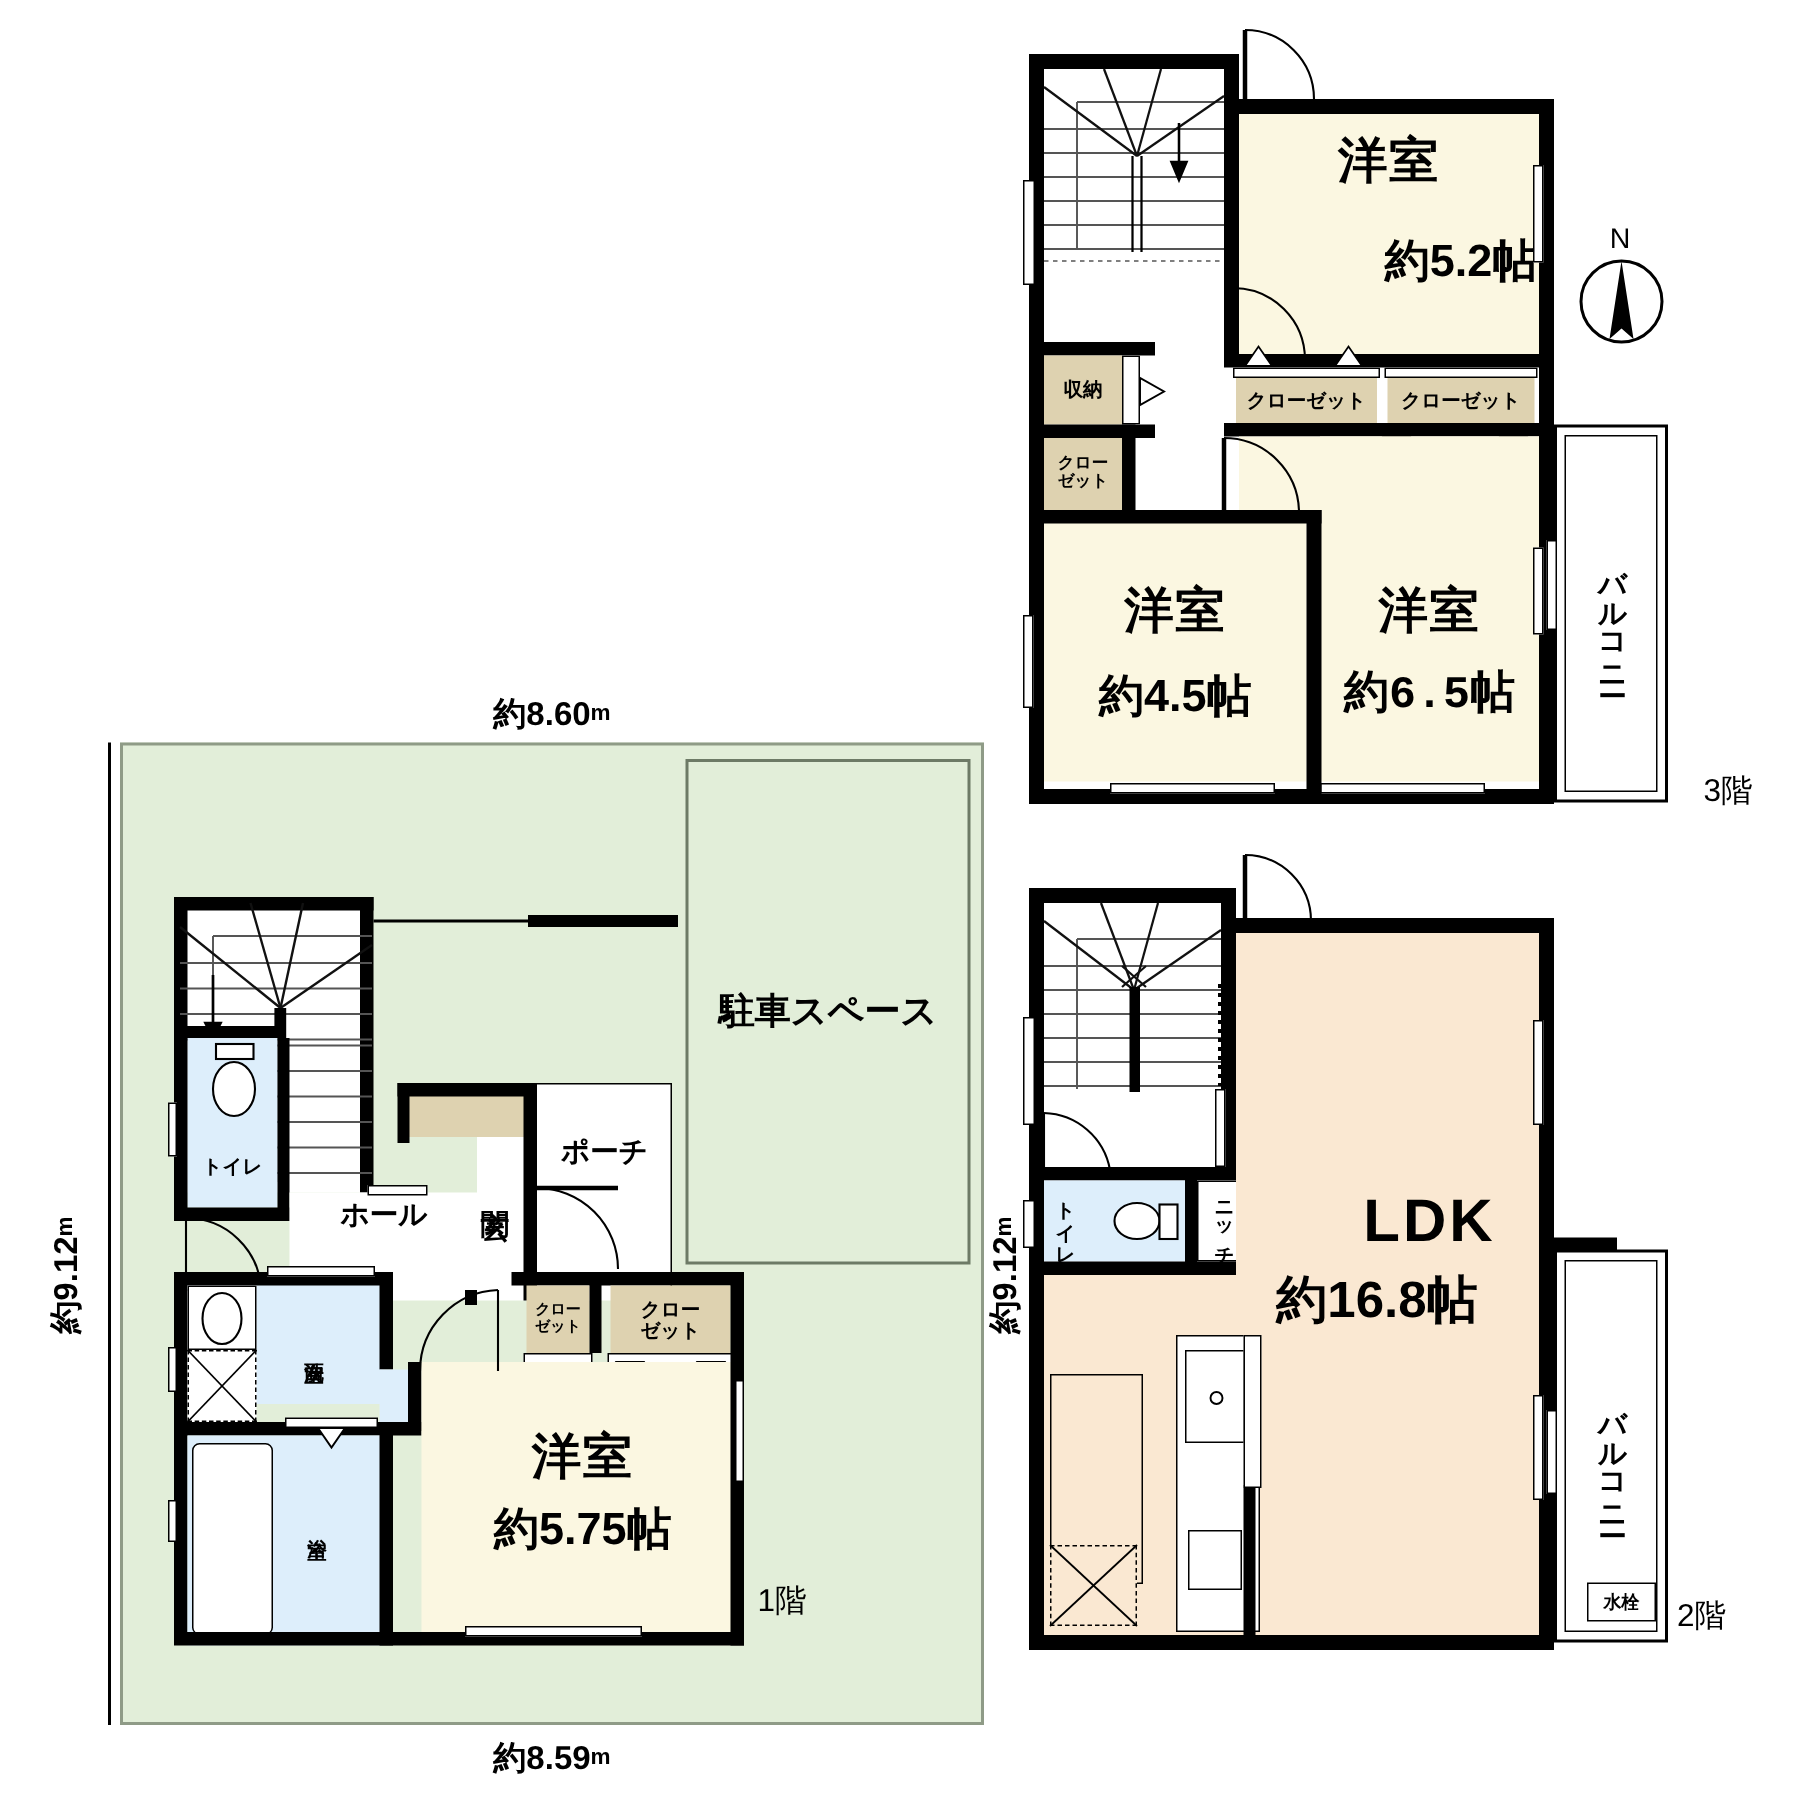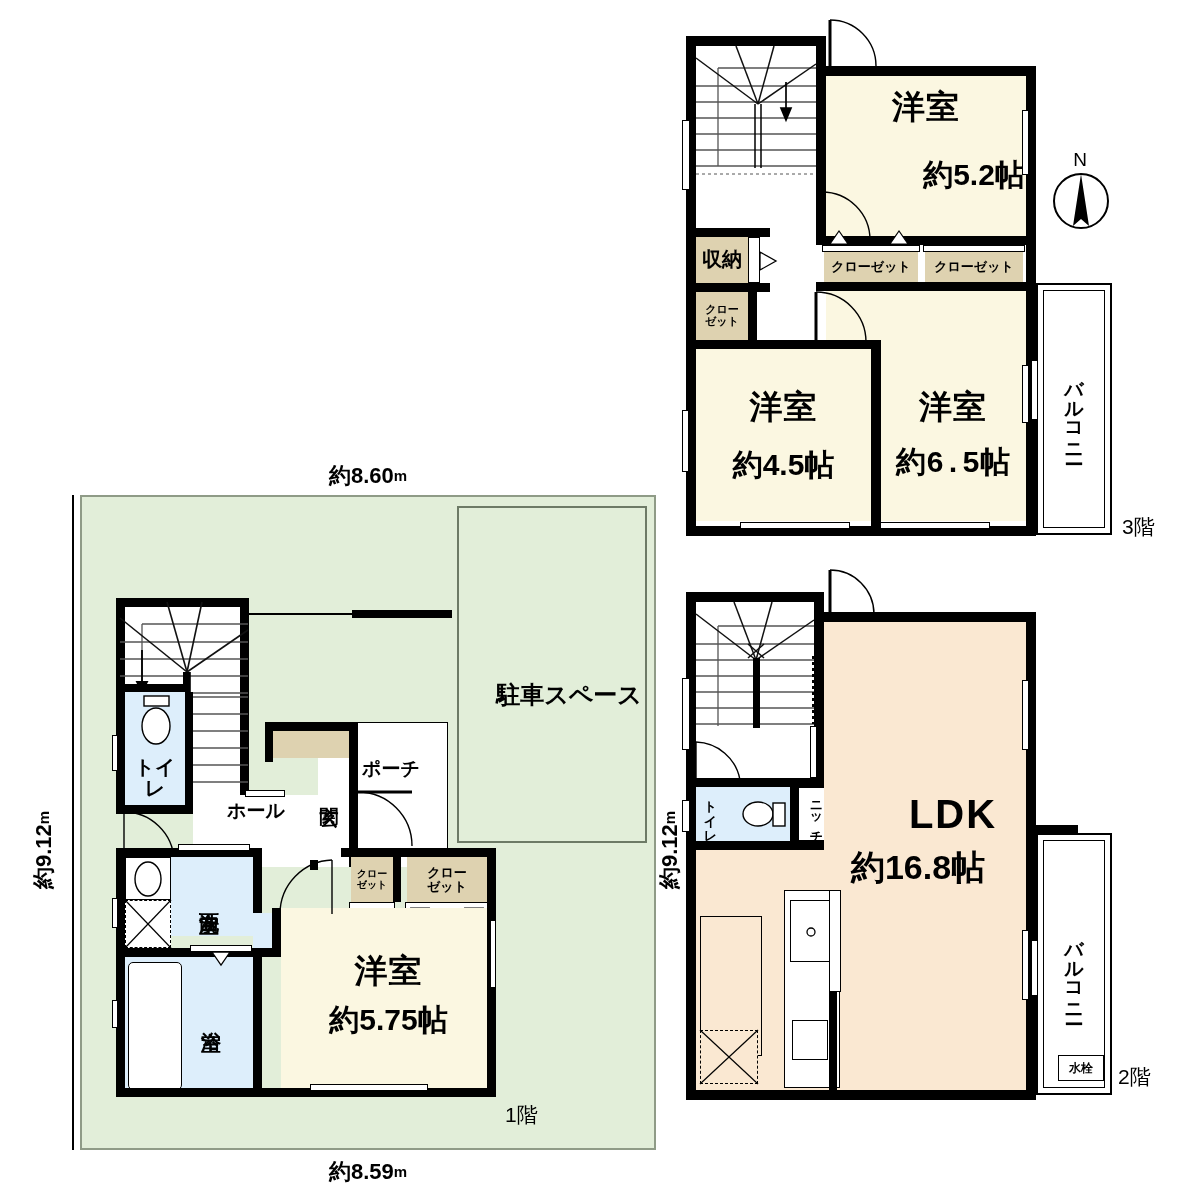--- a/index.html
+++ b/index.html
@@ -17,21 +17,21 @@
   .wall{background:#000000;}
   .outline{border:2px solid #000;background:transparent;}
   .hair{border:1.5px solid #000;background:#fff;}
   
   .lbl{display:flex;align-items:center;justify-content:center;
        text-align:center;line-height:1.06;white-space:pre-line;font-weight:700;}
   .vert{writing-mode:vertical-rl;text-orientation:upright;}
   .rot{transform:rotate(-90deg);transform-origin:center center;}
   .f-xxs{font-size:11px;}
   .f-xs{font-size:13px;}
-  .f-s{font-size:20px;}
+  .f-s{font-size:13px;}
   .f-m{font-size:19px;}
   .f-l{font-size:24px;}
   .f-room{font-size:33px;letter-spacing:1px;}
   .f-room2{font-size:30px;}
   .f-ldk{font-size:40px;}
   .f-dim{font-size:22px;font-weight:700;}
   .f-dim .u{font-size:15px;}
   .f-floor{font-size:21px;font-weight:400;}
   .boxlbl{border:1.5px solid #000;background:#fff;display:flex;align-items:center;
           justify-content:center;font-size:12px;font-weight:700;}
@@ -48,21 +48,21 @@
   <div class="lbl f-dim rot" style="width:180px;height:44px;transform-origin:center;position:absolute;left:-68px;top:68px;">
     <span>約9.12</span><span class="u">m</span>
   </div>
 </div>
 
 <div class="abs" style="left:72px;top:495px;width:1.5px;height:655px;background:#000;"></div>
 
 <div class="abs site" style="left:80px;top:495px;width:576px;height:655px;"></div>
 
 <div class="abs park" style="left:457px;top:506px;width:190px;height:337px;"></div>
-<div class="abs lbl f-l" style="left:457px;top:655px;width:224px;height:40px;margin-top:20px;">駐車スペース</div>
+<div class="abs lbl f-l" style="left:457px;top:655px;width:190px;height:40px;">駐車スペース</div>
 
 <div class="abs white" style="left:120px;top:600px;width:125px;height:195px;"></div>
 <div class="abs wall" style="left:116px;top:598px;width:133px;height:9px;"></div>
 <div class="abs wall" style="left:116px;top:598px;width:9px;height:90px;"></div>
 <div class="abs wall" style="left:240px;top:598px;width:9px;height:197px;"></div>
 
 <svg class="abs" style="left:120px;top:602px;width:128px;height:193px;">
   <g stroke="#555" stroke-width="1.3" fill="none">
     <line x1="0" y1="40" x2="128" y2="40"></line>
       <line x1="0" y1="57" x2="128" y2="57"></line>
@@ -116,21 +116,21 @@
 <div class="abs lbl f-m" style="left:196px;top:796px;width:120px;height:30px;">ホール</div>
 
 <div class="abs white" style="left:318px;top:727px;width:82px;height:140px;"></div>
 <div class="abs clo" style="left:272px;top:730px;width:78px;height:28px;"></div>
 <div class="abs wall" style="left:265px;top:722px;width:92px;height:9px;"></div>
 <div class="abs wall" style="left:265px;top:722px;width:8px;height:40px;"></div>
 <div class="abs wall" style="left:349px;top:722px;width:9px;height:145px;"></div>
 <div class="abs lbl f-m vert" style="left:314px;top:763px;width:30px;height:58px;">玄関</div>
 
 <div class="abs white" style="left:358px;top:722px;width:90px;height:145px;border-right:1.5px solid #000;border-top:1.5px solid #000;"></div>
-<div class="abs lbl f-m" style="left:348px;top:755px;width:86px;height:28px;">ポーチ</div>
+<div class="abs lbl f-m" style="left:360px;top:755px;width:86px;height:28px;">ポーチ</div>
 <svg class="abs" style="left:358px;top:790px;width:56px;height:56px;">
   <path d="M0 2 A54 54 0 0 1 54 56" fill="none" stroke="#000" stroke-width="1.4"></path>
   <line x1="0" y1="2" x2="54" y2="2" stroke="#000" stroke-width="3"></line>
 </svg>
 
 <div class="abs wet" style="left:125px;top:856px;width:130px;height:80px;"></div>
 <div class="abs lbl f-s vert" style="left:196px;top:862px;width:26px;height:72px;">洗面室</div>
 <div class="abs wall" style="left:116px;top:848px;width:146px;height:9px;"></div>
 <div class="abs wall" style="left:116px;top:848px;width:9px;height:248px;"></div>
 <div class="abs hair" style="left:125px;top:857px;width:46px;height:43px;"></div>
@@ -185,21 +185,21 @@
 <div class="abs wall" style="left:116px;top:1088px;width:380px;height:9px;"></div>
 <div class="abs wall" style="left:487px;top:902px;width:9px;height:195px;"></div>
 <div class="abs hair" style="left:490px;top:920px;width:6px;height:68px;"></div>
 <div class="abs hair" style="left:310px;top:1084px;width:118px;height:7px;"></div>
 <div class="abs wall" style="left:310px;top:860px;width:8px;height:10px;"></div>
 <div class="abs hair" style="left:245px;top:790px;width:40px;height:7px;"></div>
 
 <div class="abs wall" style="left:352px;top:610px;width:100px;height:8px;"></div>
 <div class="abs" style="left:249px;top:613px;width:104px;height:1.6px;background:#000;"></div>
 
-<div class="abs f-floor" style="left:505px;top:1053px;width:60px;height:28px;margin-top:48px;">1階</div>
+<div class="abs f-floor" style="left:505px;top:1053px;width:60px;height:28px;">1階</div>
 
 <div class="abs lbl f-dim" style="left:80px;top:1158px;width:576px;height:28px;">
   <span>約8.59</span><span class="u">m</span>
 </div>
 
 <div class="abs wall" style="left:686px;top:36px;width:10px;height:500px;"></div>
 <div class="abs white" style="left:696px;top:46px;width:120px;height:185px;"></div>
 <div class="abs wall" style="left:686px;top:36px;width:140px;height:10px;"></div>
 <div class="abs wall" style="left:816px;top:36px;width:10px;height:200px;"></div>
 <svg class="abs" style="left:696px;top:46px;width:120px;height:185px;">
@@ -301,21 +301,21 @@
   <path d="M0 2 A50 50 0 0 1 50 52" fill="none" stroke="#000" stroke-width="1.4"></path>
   <line x1="0" y1="2" x2="0" y2="52" stroke="#000" stroke-width="3"></line>
 </svg>
 <div class="abs" style="left:822px;top:341px;width:58px;height:4px;background:repeating-linear-gradient(90deg,#000 0 3px,transparent 3px 6px);"></div>
 
 <div class="abs outline" style="left:1036px;top:283px;width:76px;height:252px;"></div>
 <div class="abs" style="left:1043px;top:290px;width:62px;height:238px;border:1.5px solid #000;"></div>
 <div class="abs lbl f-m vert" style="left:1059px;top:340px;width:30px;height:140px;">バルコニー</div>
 <div class="abs hair" style="left:1031px;top:360px;width:7px;height:60px;"></div>
 
-<div class="abs f-floor" style="left:1122px;top:513px;width:60px;height:28px;">3階</div>
+<div class="abs f-floor" style="left:1122px;top:513px;width:60px;height:28px;text-align:center;">3階</div>
 
 <div class="abs lbl f-m" style="left:1060px;top:148px;width:40px;height:24px;font-weight:400;">N</div>
 <svg class="abs" style="left:1052px;top:172px;width:58px;height:58px;">
   <circle cx="29" cy="29" r="27" fill="#fff" stroke="#000" stroke-width="2"></circle>
   <polygon points="29,2 37,54 29,47 21,54" fill="#000"></polygon>
 </svg>
 
 <div class="abs" style="left:648px;top:760px;width:44px;height:180px;">
   <div class="lbl f-dim rot" style="width:180px;height:44px;position:absolute;left:-68px;top:68px;">
     <span>約9.12</span><span class="u">m</span>

